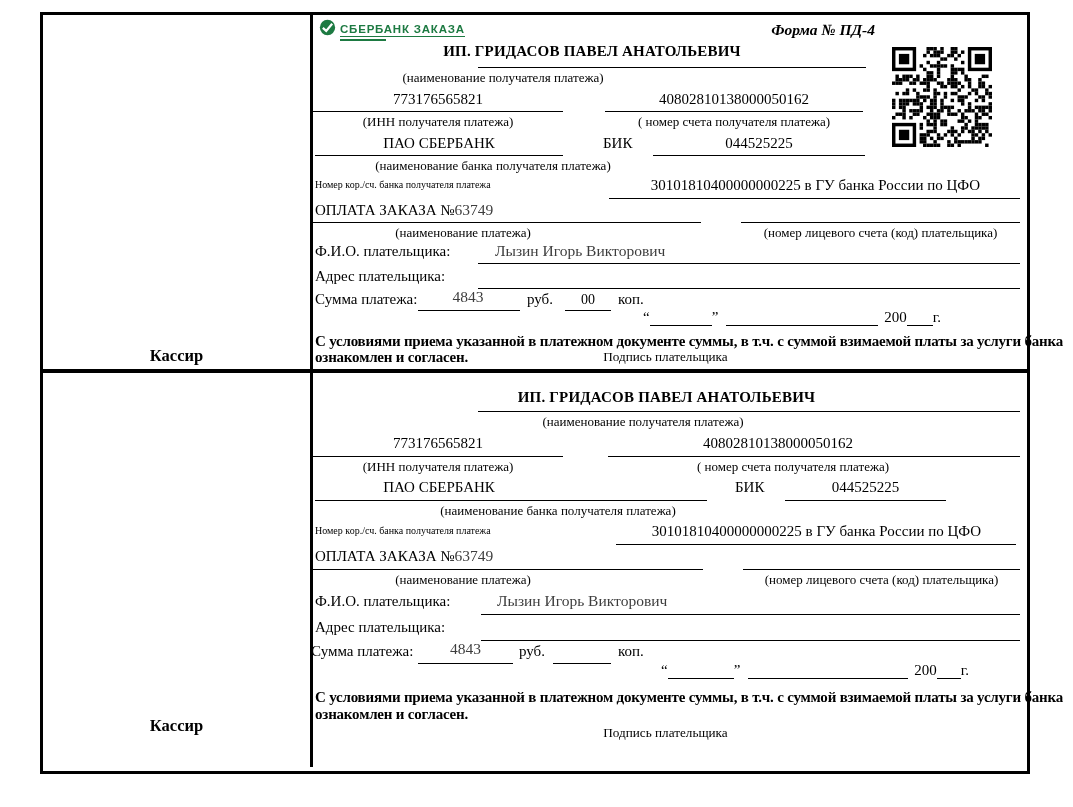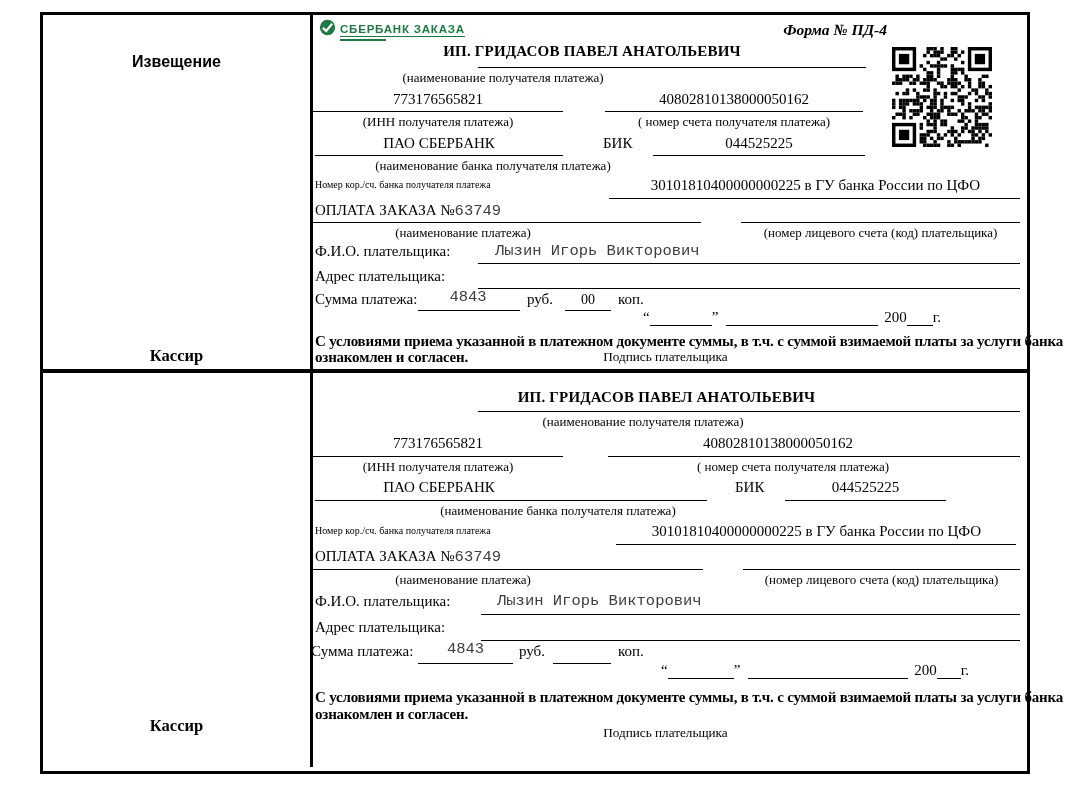--- a/index.html
+++ b/index.html
@@ -11,21 +11,21 @@
   .sec1 { height:358px; border-bottom:4px solid #000; }
   .sec2 { height:394px; }
   .left-cell { position:relative; width:270px; border-right:3px solid #000; flex:0 0 270px; }
   .right-cell { position:relative; flex:1; }
   .abs { position:absolute; white-space:nowrap; }
   .ctr { text-align:center; }
   .u { position:absolute; height:1px; background:#000; }
   .cap { position:absolute; font-size:13px; text-align:center; white-space:nowrap; }
   .lbl { font-size:10px; }
   .vser { font-size:15px; }
-  .vsans { font-family:Liberation Mono, monospace; font-size:15.5px; color:#3d3d3d; }
+  .vsans { font-family:Liberation Serif, serif; font-size:15.5px; color:#3d3d3d; }
   .name { font-weight:bold; font-size:15px; letter-spacing:0.2px; text-align:center; }
   .forma { font-weight:bold; font-style:italic; font-size:15.5px; }
   .agr { font-size:15px; font-weight:bold; letter-spacing:-0.2px; }
   .sig { font-weight:normal; font-size:13.2px; text-align:center; }
   .side-title-sans { font-family:"Liberation Sans", sans-serif; font-weight:bold; font-size:16px; text-align:center; width:100%; }
   .side-title-serif { font-weight:bold; font-size:16.5px; text-align:center; width:100%; }
   .daterow { position:absolute; display:flex; align-items:flex-end; font-size:15px; }
   .daterow .dl { border-bottom:1px solid #000; height:18px; }
   .logo { position:absolute; display:flex; align-items:flex-start; gap:4px; }
   .logo-txt { color:#1d7a42; font-family:"Liberation Sans", sans-serif; font-weight:bold;
@@ -33,39 +33,38 @@
   .logo-sub { width:46px; height:2px; background:#1d7a42; margin-top:2px; }
   .qr { position:absolute; width:102px; height:100px; }
 </style>
 </head>
 <body>
 
 <div class="doc">
 
   <div class="section sec1">
     <div class="left-cell">
-      <div class="abs side-title-sans" style="top:38px;">Извещение</div>
       <div class="abs side-title-serif" style="top:331px;">Кассир</div>
     </div>
     <div class="right-cell">
 
       <div class="logo" style="left:6px; top:4px;">
         <span>
           <svg width="17" height="17" viewBox="0 0 20 20">
               <circle cx="10" cy="10" r="9" fill="#1d7a42"></circle>
               <path d="M4.5 10.5 L8.5 14 L15.5 5.5" stroke="#fff" stroke-width="2.6" fill="none"></path>
             </svg>
         </span>
         <span>
           <span class="logo-txt">СБЕРБАНК ЗАКАЗА</span>
           <span class="logo-sub" style="display:block;"></span>
         </span>
       </div>
 
-      <div class="abs forma" style="top:6px; right:140px;">Форма № ПД-4</div>
+      <div class="abs forma" style="top:6px; right:152px;">Форма № ПД-4</div>
 
       <svg class="qr" style="left:578px; top:32px;" viewBox="0 0 29 29">
           <rect x="0" y="0" width="29" height="29" fill="#fff"></rect>
           <rect x="10" y="0" width="1" height="1" fill="#000"></rect>
           <rect x="11" y="0" width="1" height="1" fill="#000"></rect>
           <rect x="12" y="0" width="1" height="1" fill="#000"></rect>
           <rect x="14" y="0" width="1" height="1" fill="#000"></rect>
           <rect x="17" y="0" width="1" height="1" fill="#000"></rect>
           <rect x="18" y="0" width="1" height="1" fill="#000"></rect>
           <rect x="10" y="1" width="1" height="1" fill="#000"></rect>

